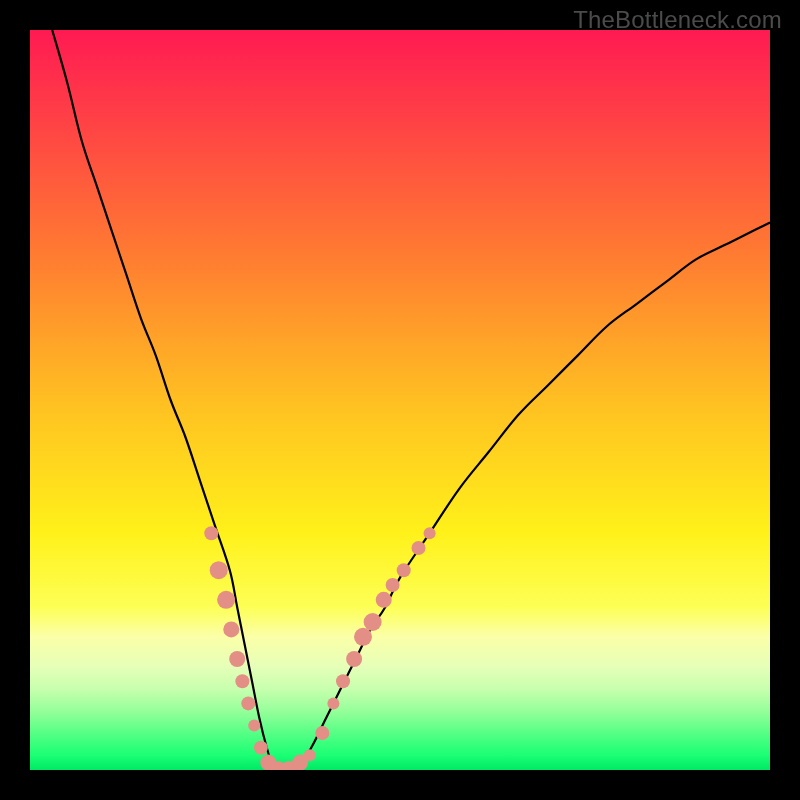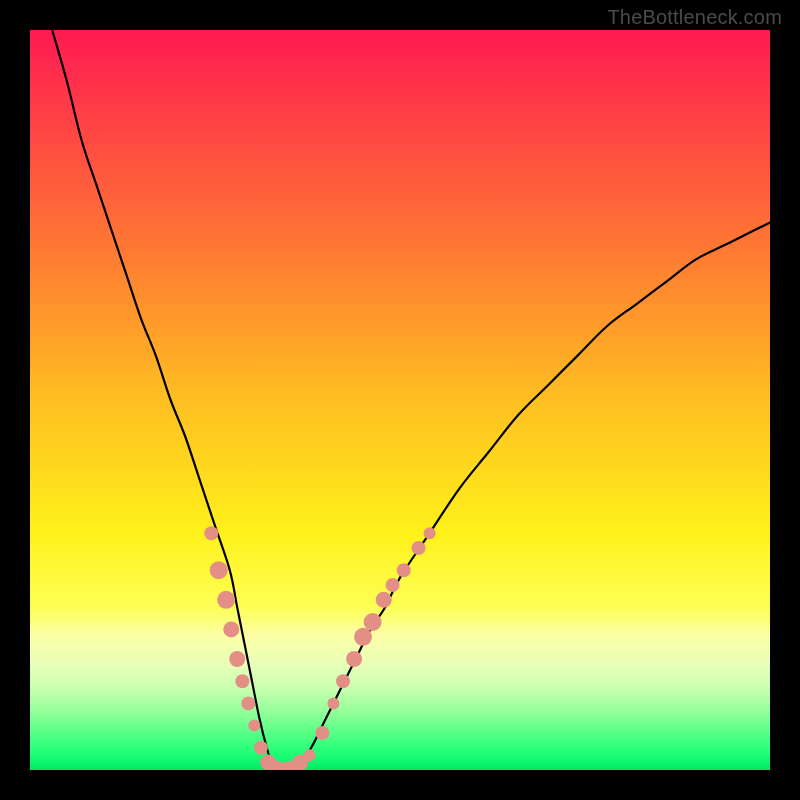--- a/index.html
+++ b/index.html
@@ -29,21 +29,21 @@
   }
   .gradient {
     position: absolute;
     inset: 0;
   }
   .watermark {
     position: absolute;
     top: 6px;
     right: 18px;
     color: #4b4b4b;
-    font-size: 20px;
+    font-size: 24px;
     font-weight: 500;
     letter-spacing: 0.2px;
     text-align: center;
   }
   svg.curve {
     position: absolute;
     inset: 0;
     width: 740px;
     height: 740px;
   }

